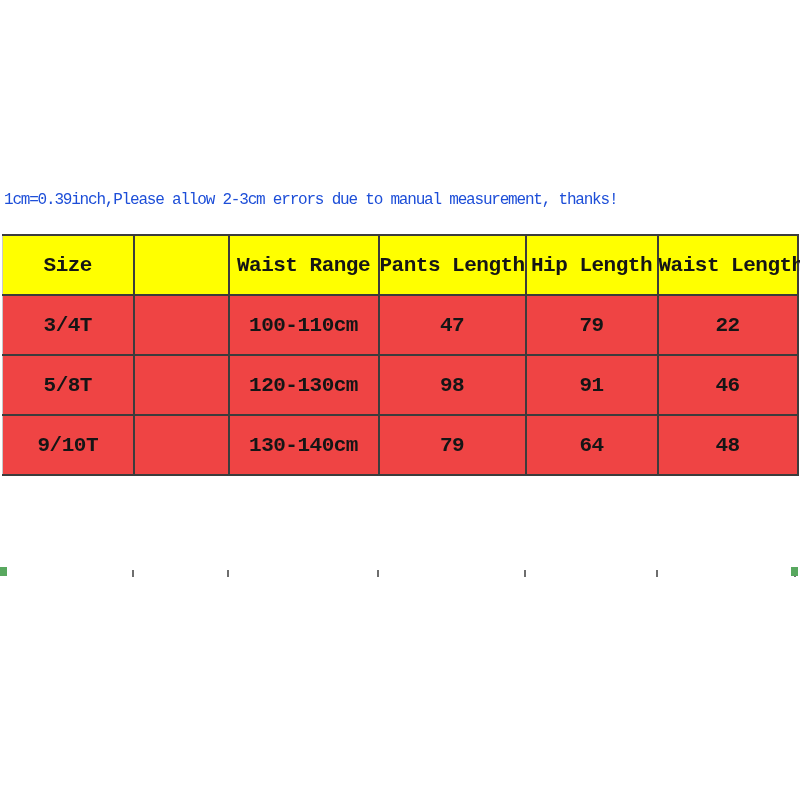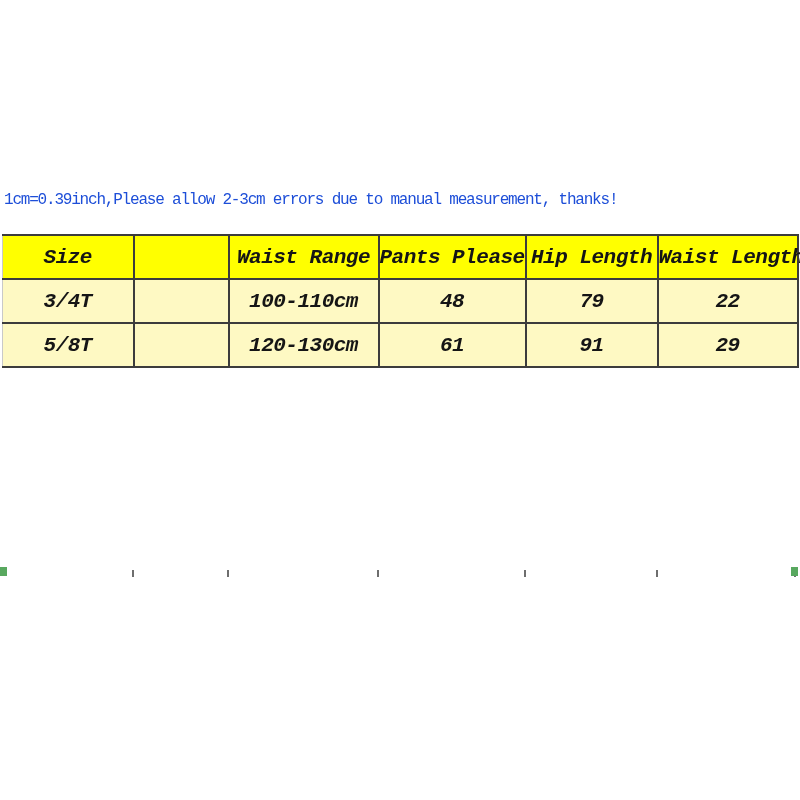--- a/index.html
+++ b/index.html
@@ -27,41 +27,41 @@
     white-space: nowrap;
   }
   table.size-table {
     position: absolute;
     left: 2px;
     top: 234px;
     width: 795px;
     border-collapse: collapse;
     table-layout: fixed;
   }
-  .size-table tr { height: 44px; font-style: italic; }
+  .size-table tr { height: 60px; }
   .size-table th, .size-table td {
     border: 2px solid #3c3c3c;
     padding: 0;
     text-align: center;
     vertical-align: middle;
     font-weight: bold;
     font-size: 21px;
     letter-spacing: -0.5px;
     color: #151515;
     white-space: nowrap;
     overflow: visible;
   }
   .size-table th:first-child, .size-table td:first-child {
     border-left: 1px solid #c9c9c9;
   }
   .size-table thead th {
     background: #ffff00;
   }
   .size-table tbody td {
-    background: #fef9c3;
+    background: #ef4444;
   }
   .stub {
     position: absolute;
     top: 570px;
     width: 2px;
     height: 7px;
     background: #6e6e6e;
   }
   .handle {
     position: absolute;
@@ -85,41 +85,49 @@
       <col style="width:150px">
       <col style="width:147px">
       <col style="width:132px">
       <col style="width:140px">
     </colgroup>
     <thead>
       <tr>
         <th>Size</th>
         <th></th>
         <th>Waist Range</th>
-        <th>Pants Please</th>
+        <th>Pants Length</th>
         <th>Hip Length</th>
         <th>Waist Length</th>
       </tr>
     </thead>
     <tbody>
       <tr>
         <td>3/4T</td>
         <td></td>
         <td>100-110cm</td>
-        <td>48</td>
+        <td>47</td>
         <td>79</td>
         <td>22</td>
       </tr>
       <tr>
         <td>5/8T</td>
         <td></td>
         <td>120-130cm</td>
-        <td>61</td>
+        <td>98</td>
         <td>91</td>
-        <td>29</td>
+        <td>46</td>
+      </tr>
+      <tr>
+        <td>9/10T</td>
+        <td></td>
+        <td>130-140cm</td>
+        <td>79</td>
+        <td>64</td>
+        <td>48</td>
       </tr>
     </tbody>
   </table>
 
   <div class="stub" style="left:132px"></div>
   <div class="stub" style="left:227px"></div>
   <div class="stub" style="left:377px"></div>
   <div class="stub" style="left:524px"></div>
   <div class="stub" style="left:656px"></div>
   <div class="stub" style="left:794px"></div>

